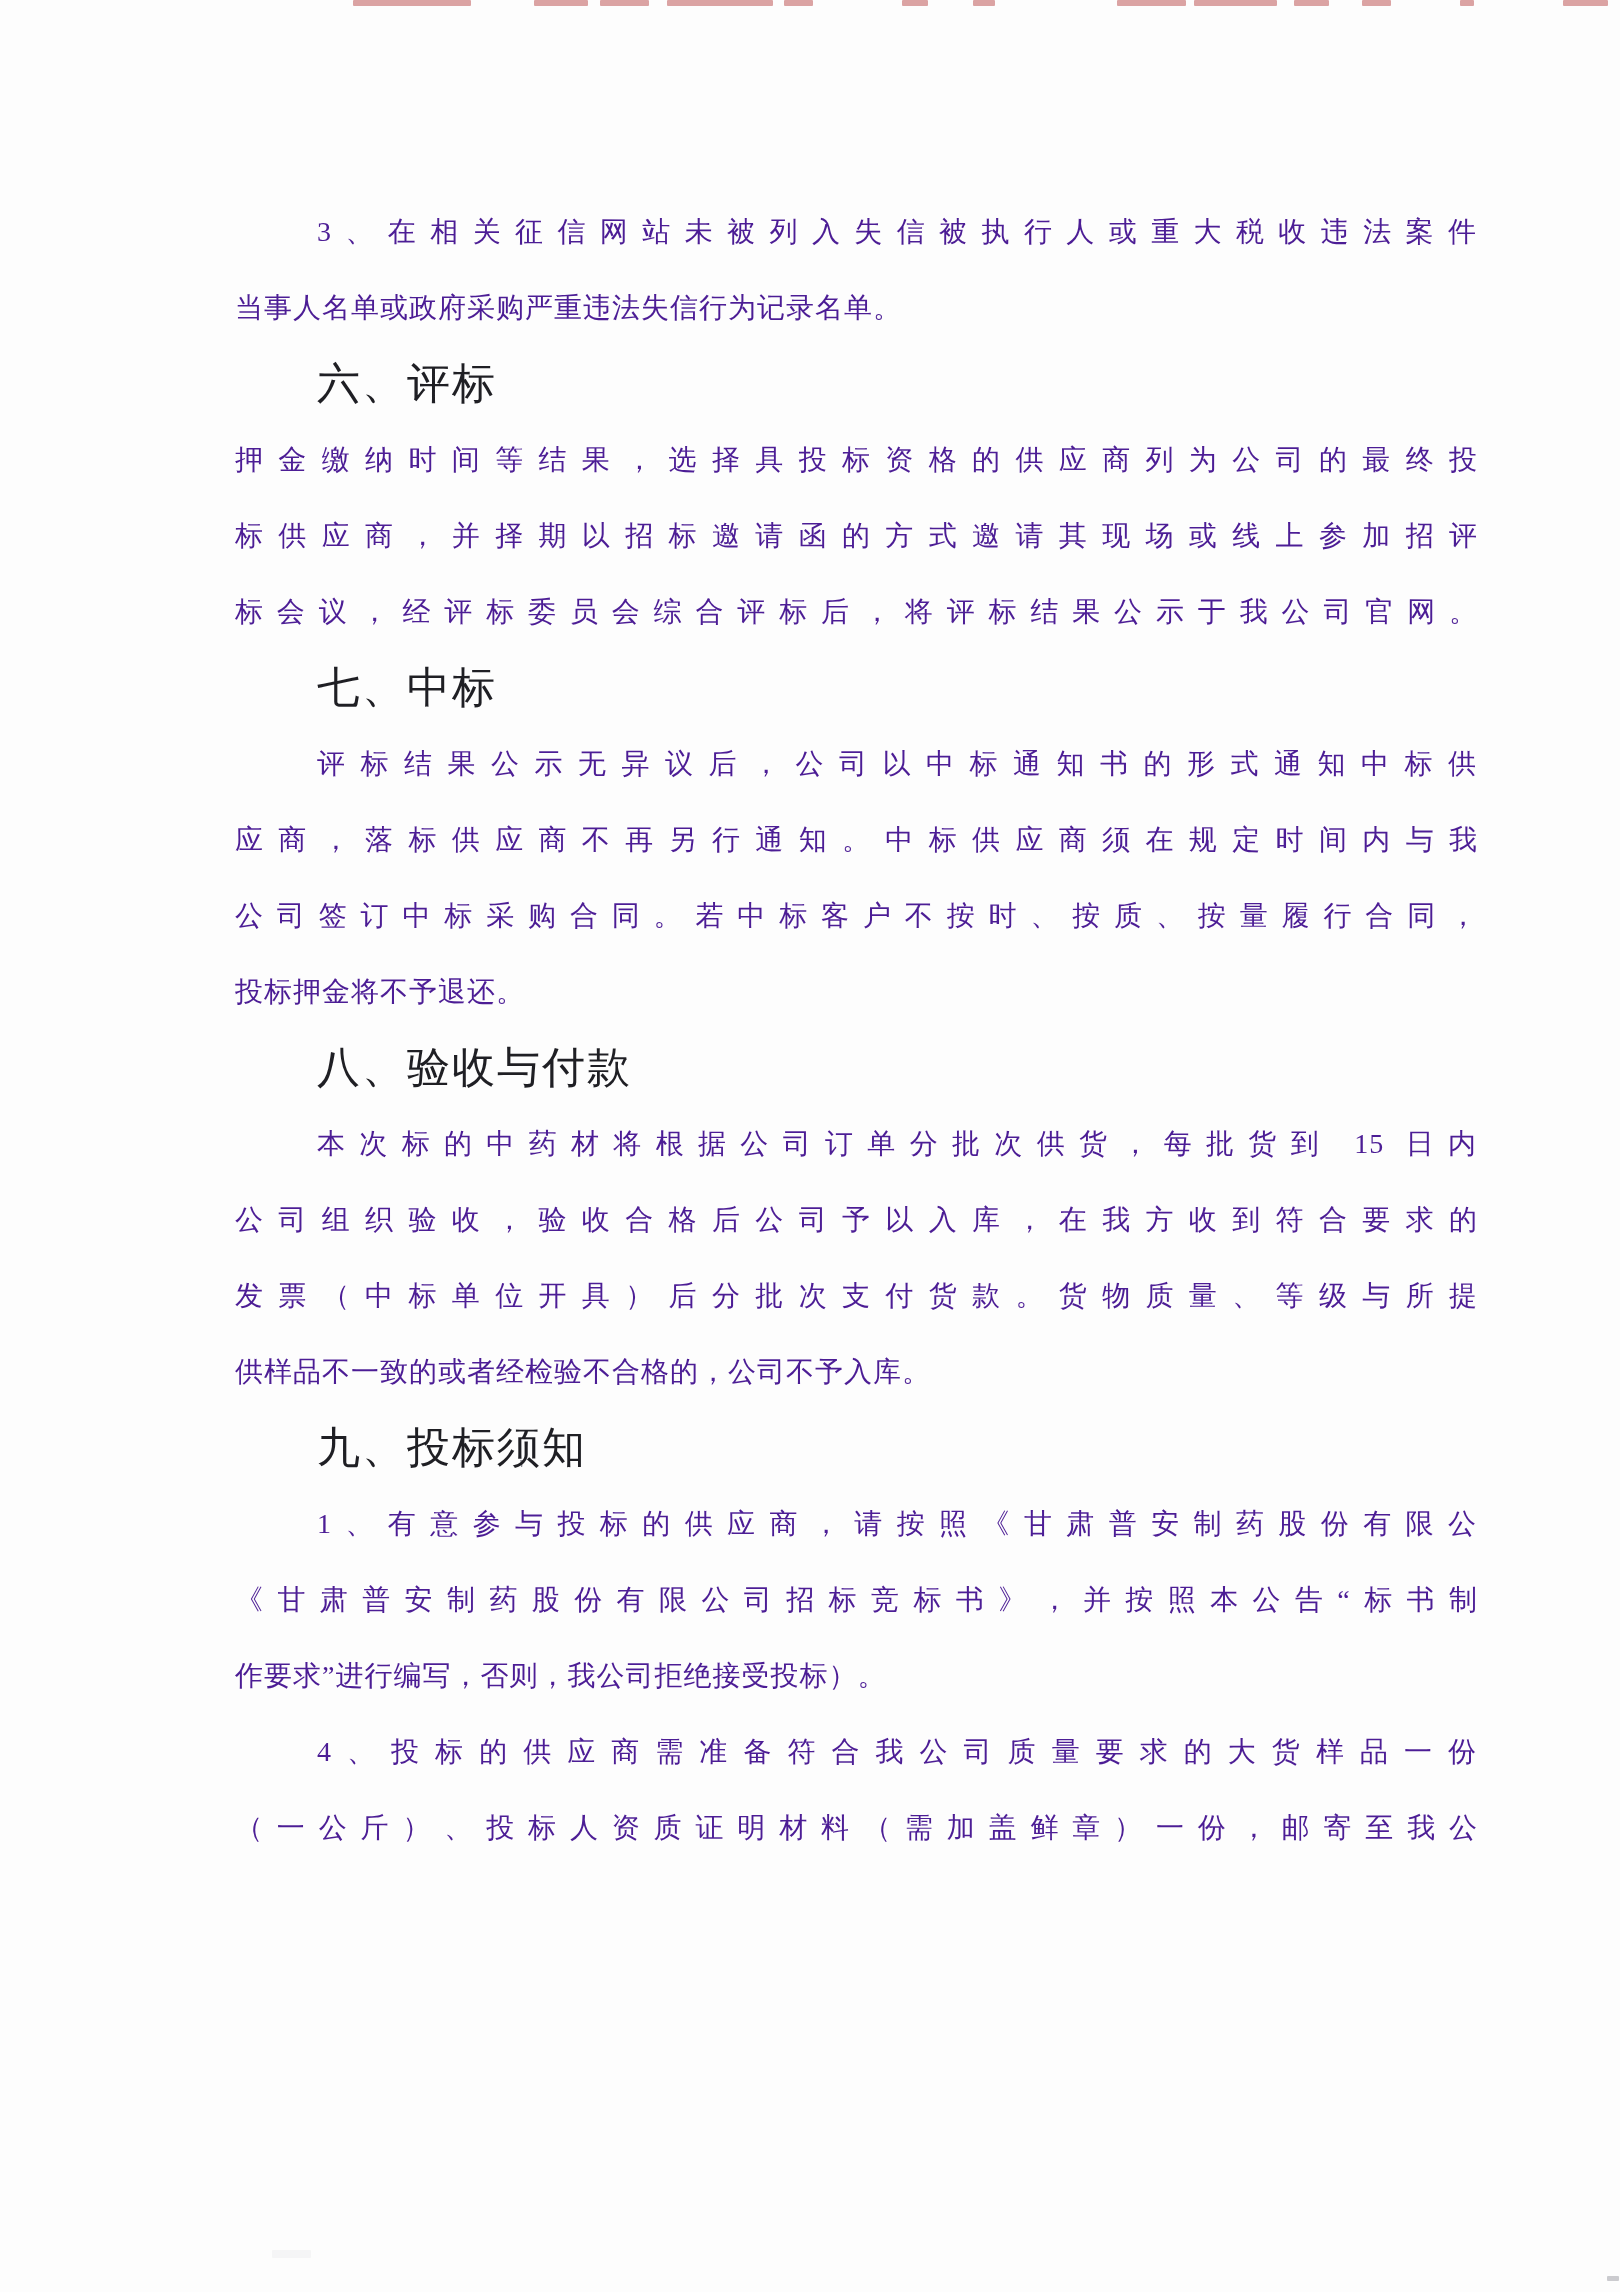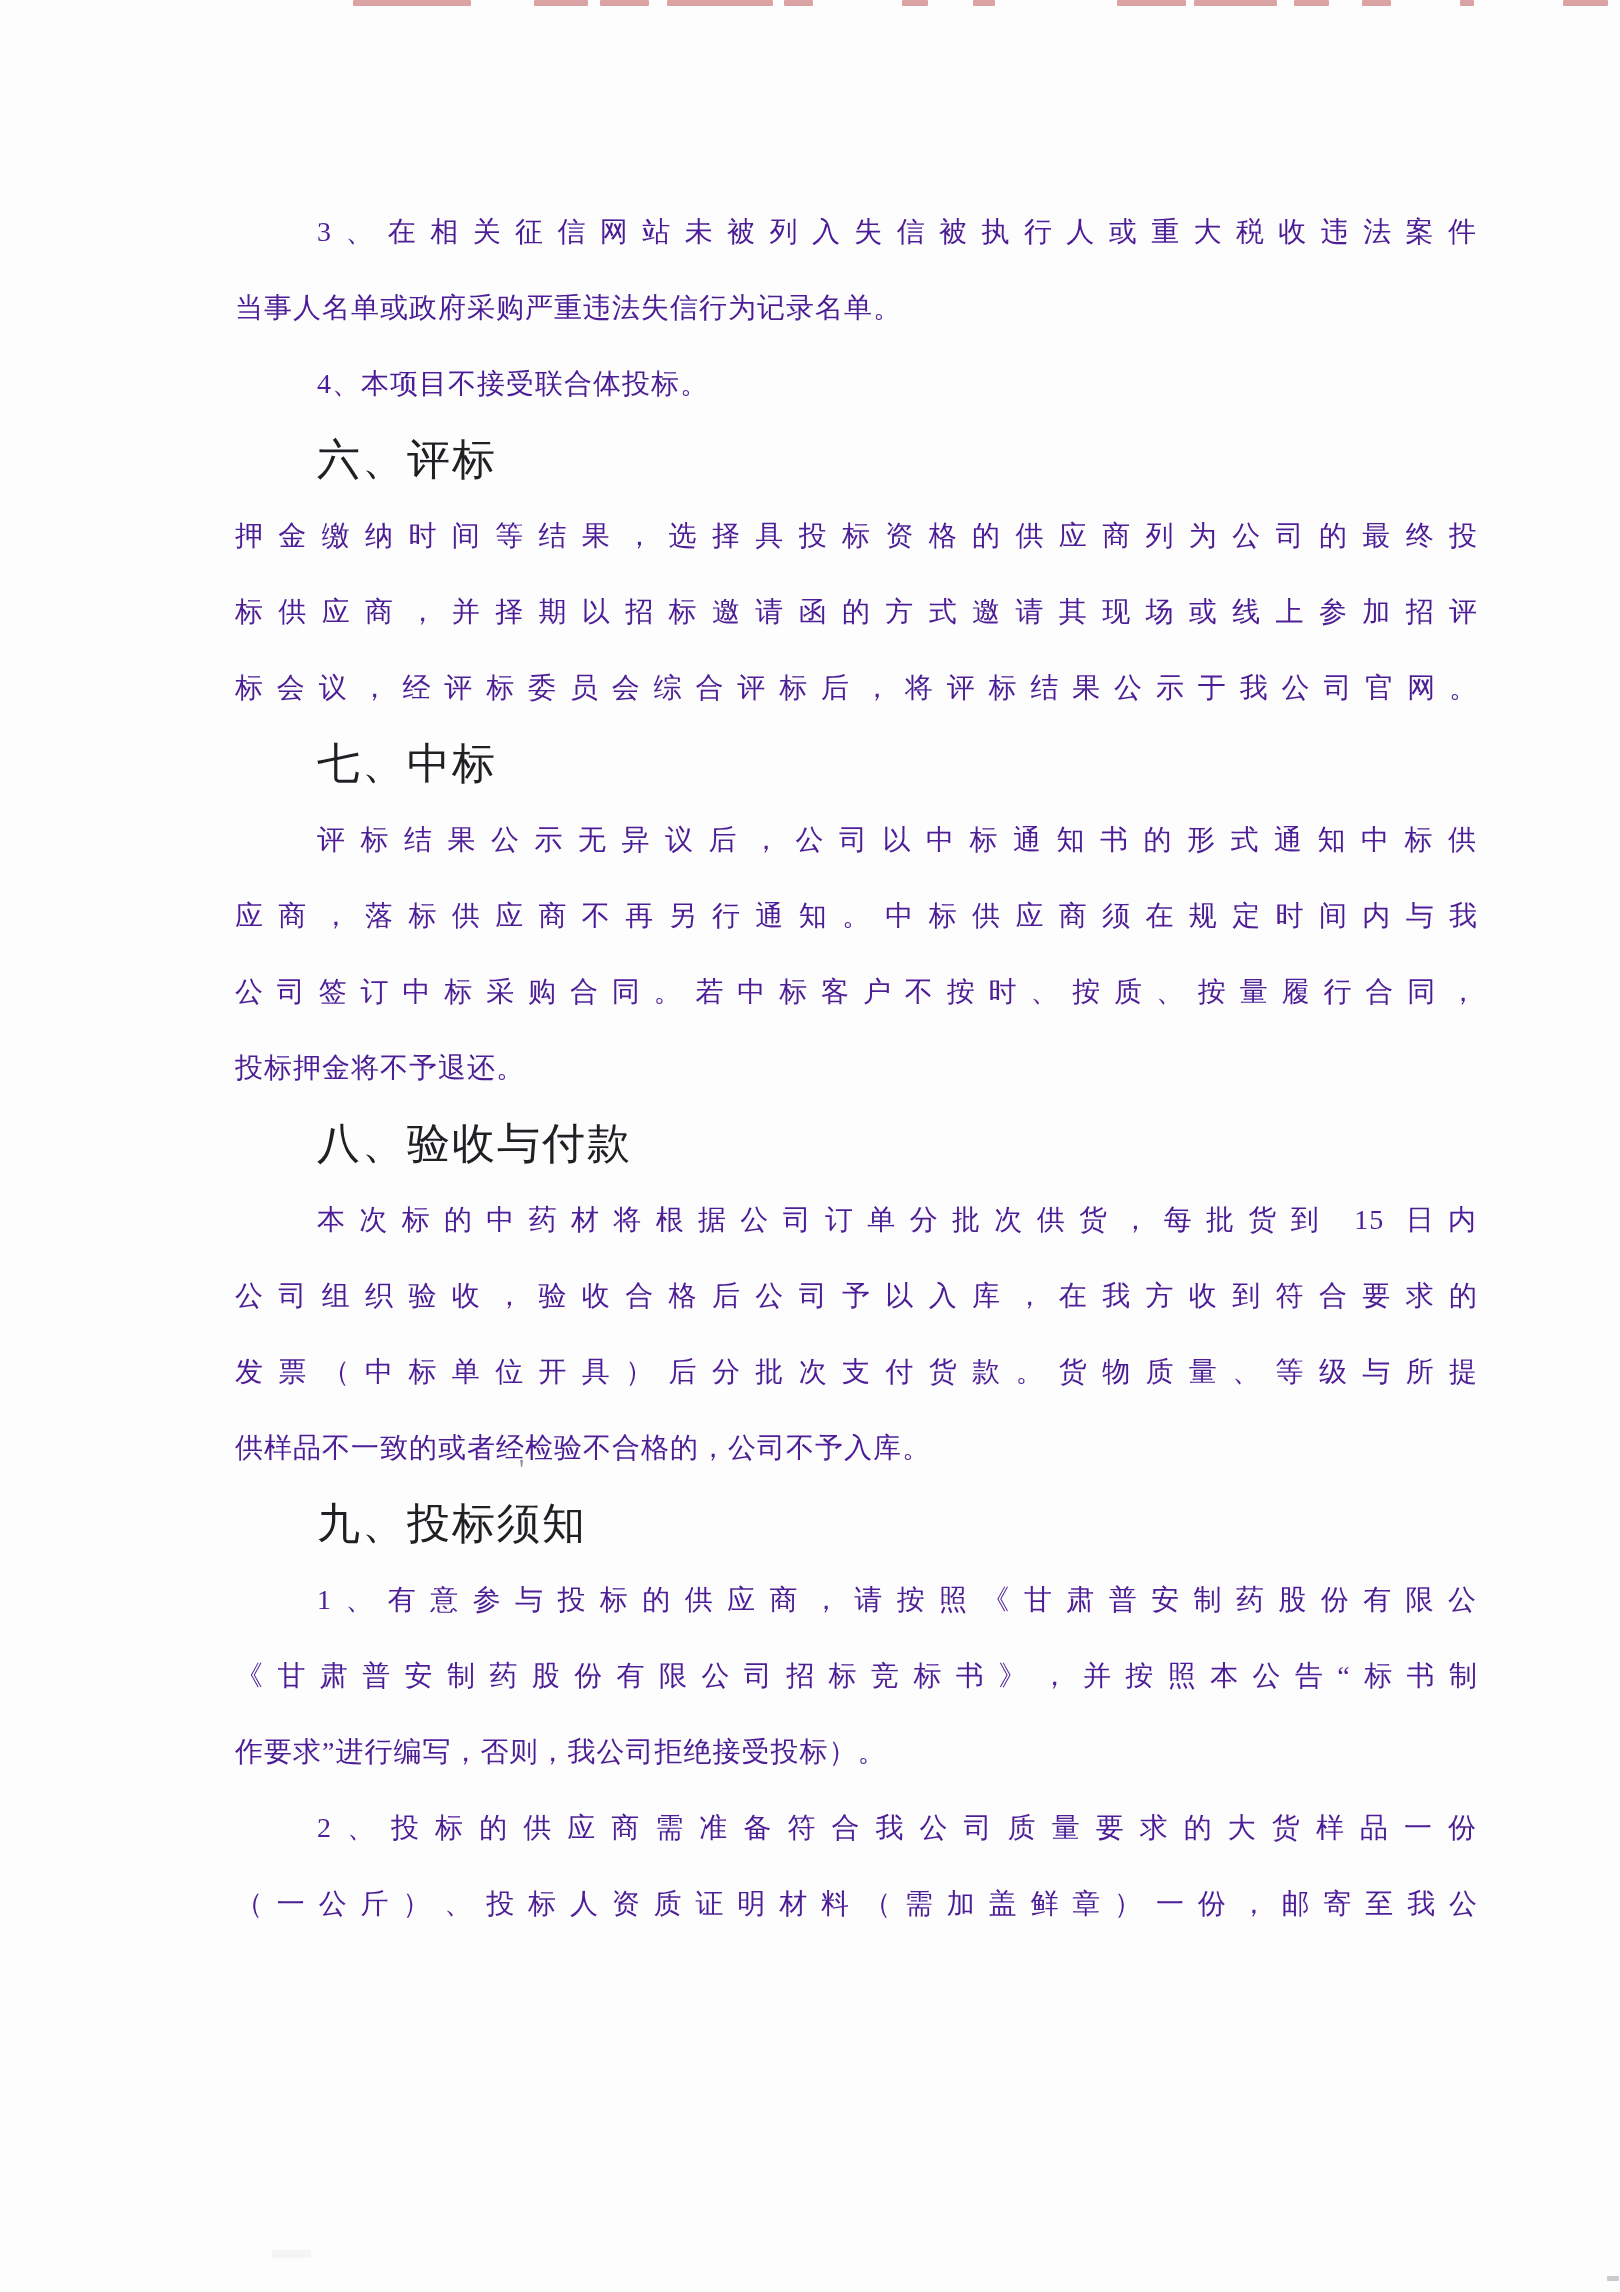--- a/index.html
+++ b/index.html
@@ -97,37 +97,36 @@
       <div class="red-mark" style="left: 1460px; width: 13.7px;"></div>
       <div class="red-mark" style="left: 1563px; width: 45px;"></div>
       <div class="speck" style="left: 1607px; top: 2276px; width: 11.8px; height: 4.9px; opacity: 0.5;"></div>
       <div class="speck" style="left: 272px; top: 2250px; width: 39px; height: 7.8px; opacity: 0.08;"></div>
     </div>
 
   <div class="doc-body">
 
   <div class="line indent justify">3、在相关征信网站未被列入失信被执行人或重大税收违法案件</div>
       <div class="line">当事人名单或政府采购严重违法失信行为记录名单。</div>
-      <div class="line indent">4、本项目不接受联合体投标。</div>
       <div class="line heading indent">六、评标</div>
       <div class="line justify">押金缴纳时间等结果，选择具投标资格的供应商列为公司的最终投</div>
       <div class="line justify">标供应商，并择期以招标邀请函的方式邀请其现场或线上参加招评</div>
       <div class="line justify">标会议，经评标委员会综合评标后，将评标结果公示于我公司官网。</div>
       <div class="line heading indent">七、中标</div>
       <div class="line indent justify">评标结果公示无异议后，公司以中标通知书的形式通知中标供</div>
       <div class="line justify">应商，落标供应商不再另行通知。中标供应商须在规定时间内与我</div>
       <div class="line justify">公司签订中标采购合同。若中标客户不按时、按质、按量履行合同，</div>
       <div class="line">投标押金将不予退还。</div>
       <div class="line heading indent">八、验收与付款</div>
       <div class="line indent justify">本次标的中药材将根据公司订单分批次供货，每批货到 15 日内</div>
       <div class="line justify">公司组织验收，验收合格后公司予以入库，在我方收到符合要求的</div>
       <div class="line justify">发票（中标单位开具）后分批次支付货款。货物质量、等级与所提</div>
       <div class="line">供样品不一致的或者经检验不合格的，公司不予入库。</div>
       <div class="line heading indent">九、投标须知</div>
       <div class="line indent justify">1、有意参与投标的供应商，请按照《甘肃普安制药股份有限公</div>
       <div class="line justify">《甘肃普安制药股份有限公司招标竞标书》，并按照本公告“标书制</div>
       <div class="line">作要求”进行编写，否则，我公司拒绝接受投标）。</div>
-      <div class="line indent justify">2、投标的供应商需准备符合我公司质量要求的大货样品一份</div>
+      <div class="line indent justify">4、投标的供应商需准备符合我公司质量要求的大货样品一份</div>
       <div class="line justify">（一公斤）、投标人资质证明材料（需加盖鲜章）一份，邮寄至我公</div>
     </div>
 
 </div>
 
 
 </body></html>

